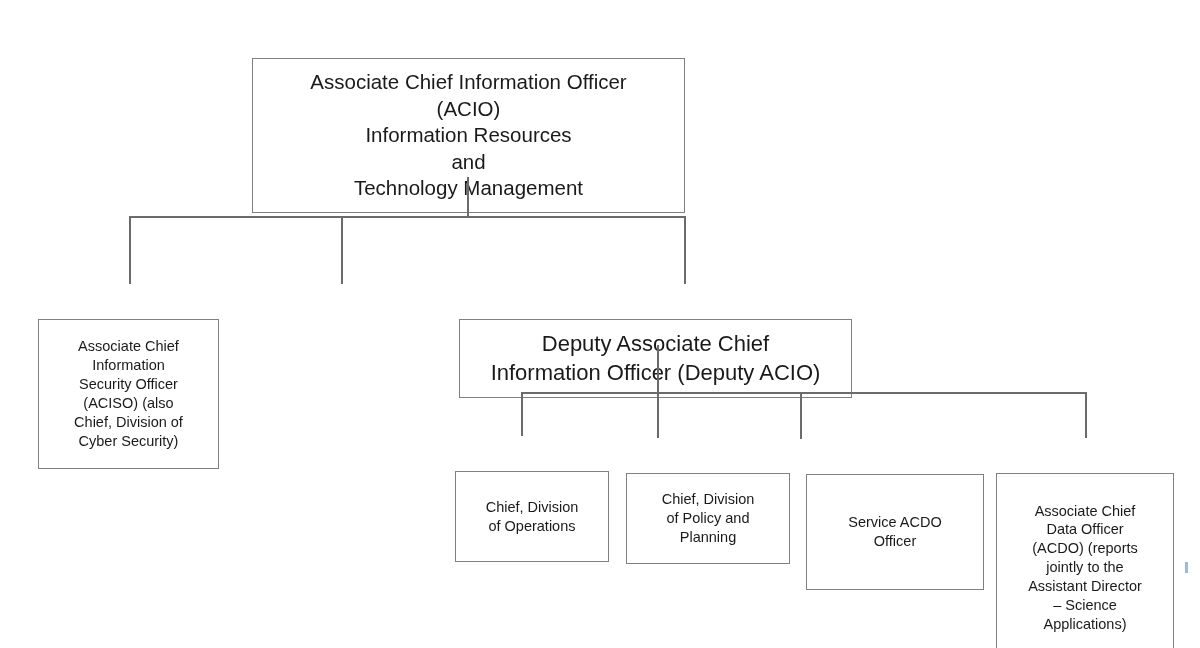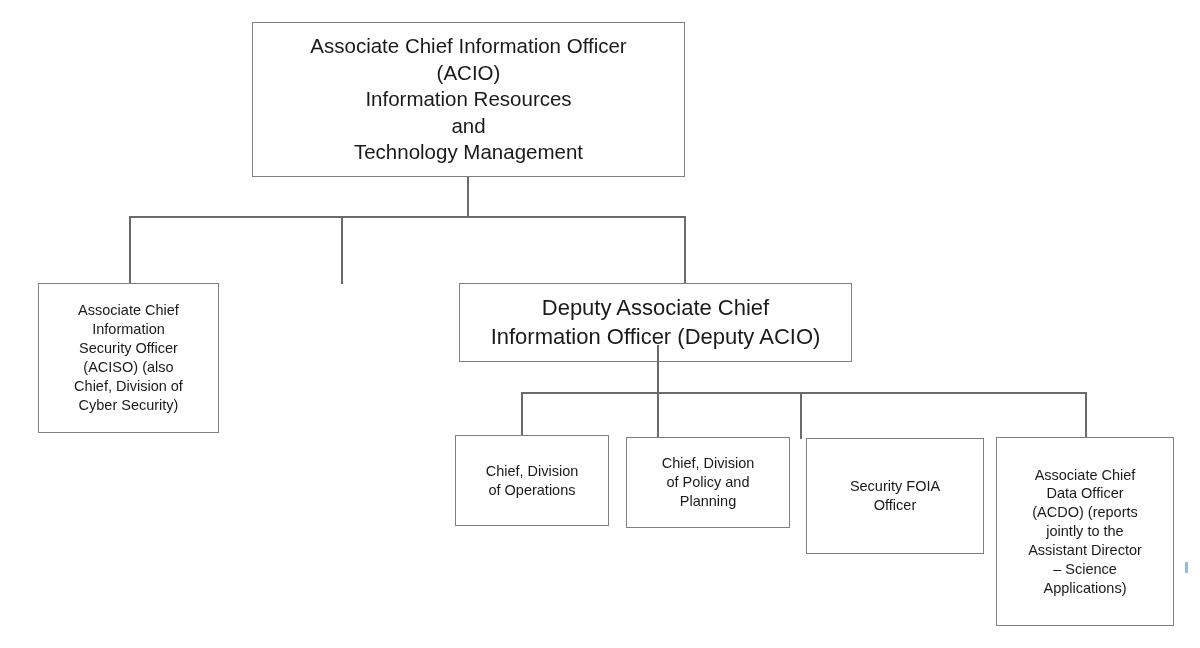--- a/index.html
+++ b/index.html
@@ -25,20 +25,21 @@
     border: 1.5px solid #808080;
     background: #ffffff;
     display: flex;
     align-items: center;
     justify-content: center;
     text-align: center;
     padding: 2px 4px;
     line-height: 1.30;
     color: #1a1a1a;
     white-space: pre-line;
+    margin-top: 36px;
   }
   .connector {
     position: absolute;
     background: #6b6b6b;
   }
   .connector.v { width: 1.5px; }
   .connector.h { height: 1.5px; }
   .artifact {
     position: absolute;
     background: #9db9dd;
@@ -106,21 +107,21 @@
   <div class="connector v" id="conn-drop-foia"></div>
   <div class="connector v" id="conn-drop-acdo"></div>
 
   <div class="node-box" id="node-ops">Chief, Division
 of Operations</div>
 
   <div class="node-box" id="node-policy">Chief, Division
 of Policy and
 Planning</div>
 
-  <div class="node-box" id="node-foia">Security FOIA
+  <div class="node-box" id="node-foia">Service ACDO
 Officer</div>
 
   <div class="node-box" id="node-acdo">Associate Chief
 Data Officer
 (ACDO) (reports
 jointly to the
 Assistant Director
 – Science
 Applications)</div>
 

